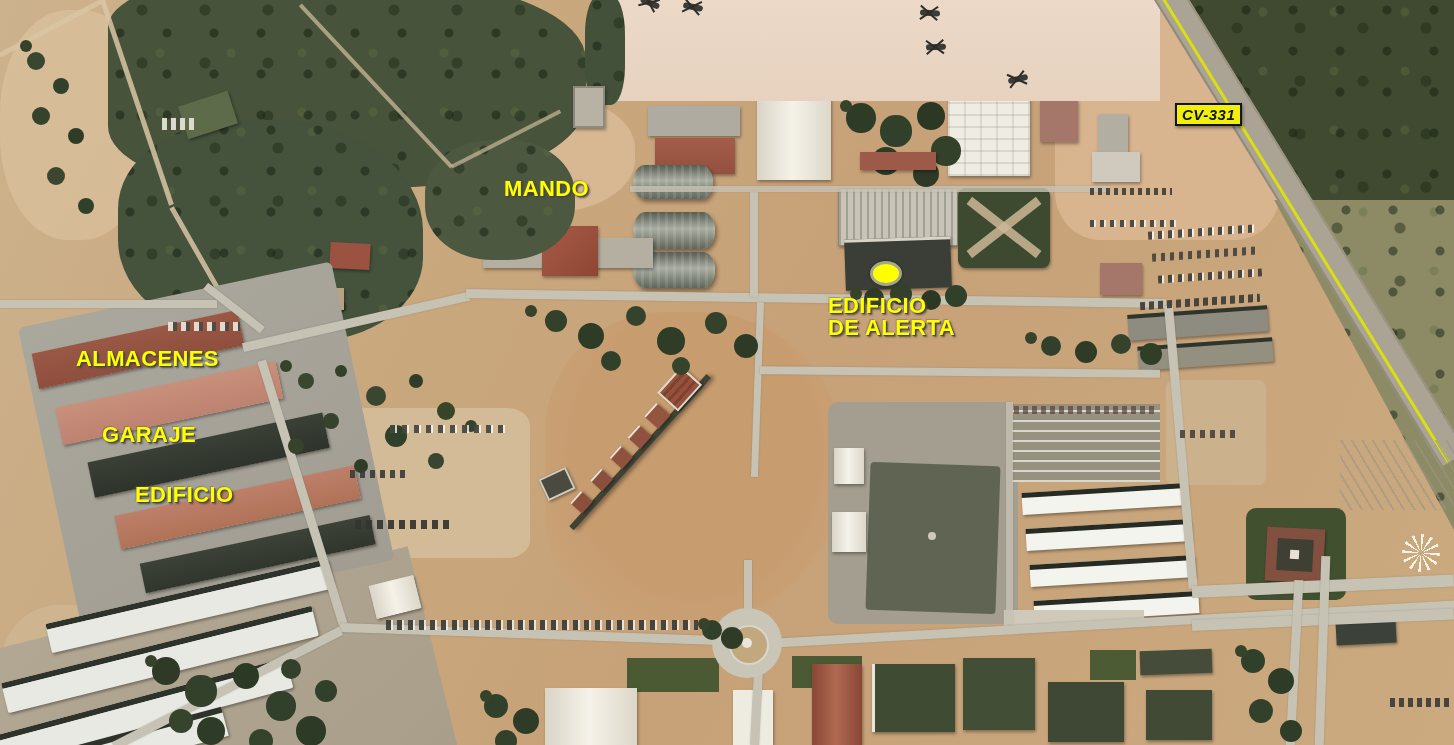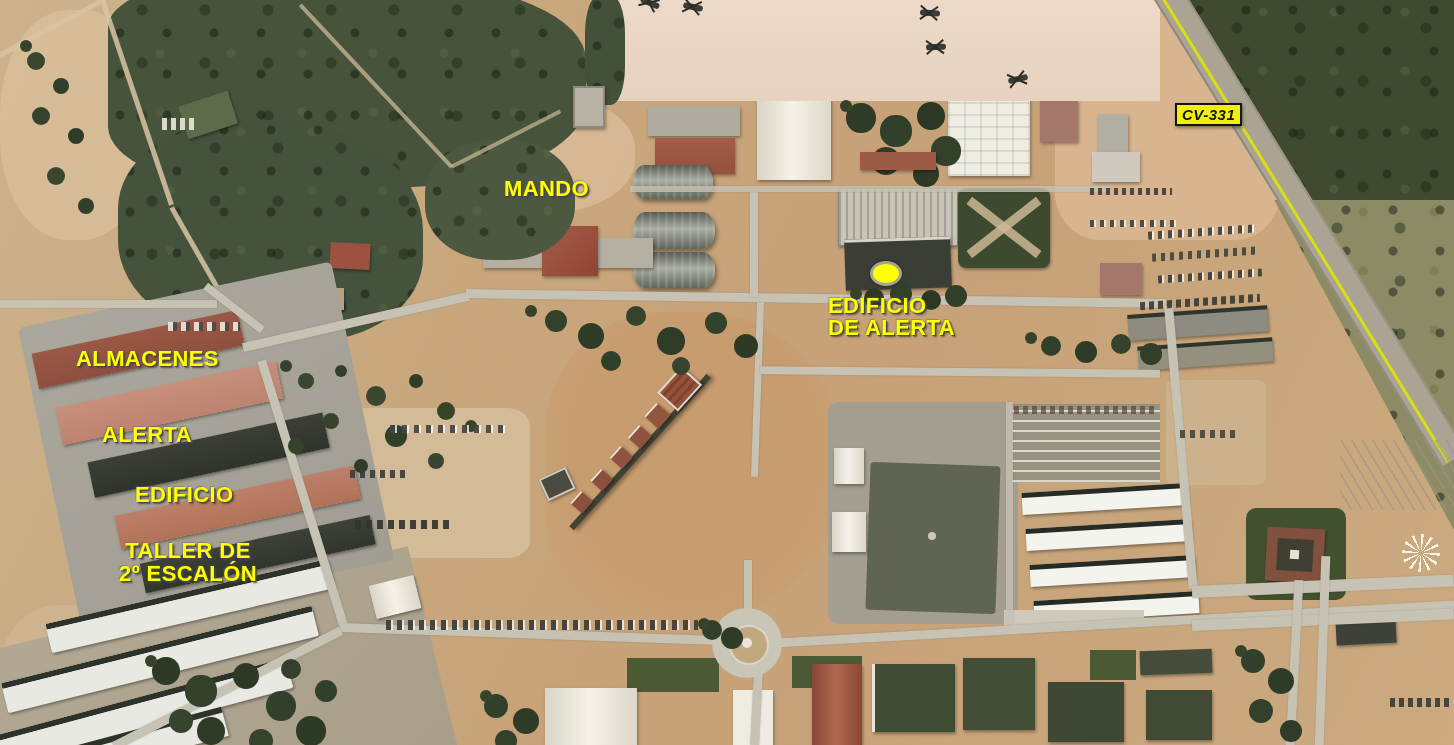--- a/index.html
+++ b/index.html
@@ -228,21 +228,17 @@
   <div class="cars" style="left:1090px;top:220px;width:86px;height:7px;background:repeating-linear-gradient(90deg,#43433d 0 4px,rgba(250,250,245,.8) 4px 6px,transparent 6px 10px);"></div>
 
   <div class="marker" style="left:870px;top:261px;width:26px;height:19px;"></div>
 
   <div class="maplabel" style="left: 504px; top: 178px; color: rgb(255, 255, 0);">MANDO</div>
   <div class="maplabel" style="left: 828px; top: 295px; width: 180px; white-space: normal; color: rgb(255, 255, 0);">
     <span>EDIFICIO</span><br>
     <span>DE ALERTA</span>
   </div>
   <div class="maplabel" style="left: 76px; top: 348px; color: rgb(255, 255, 0);">ALMACENES</div>
-  <div class="maplabel" style="left: 102px; top: 424px; color: rgb(255, 255, 0);">ALERTA</div>
+  <div class="maplabel" style="left: 102px; top: 424px; color: rgb(255, 255, 0);">GARAJE</div>
   <div class="maplabel" style="left: 135px; top: 484px; color: rgb(255, 255, 0);">EDIFICIO</div>
-  <div class="maplabel" style="left: 104px; top: 539px; width: 168px; text-align: center; white-space: normal; line-height: 23px; color: rgb(255, 255, 0);">
-    <span>TALLER DE</span><br>
-    <span>2º ESCALÓN</span>
-  </div>
   <div class="roadsign" style="left:1175px;top:103px;font-style:italic;">CV-331</div>
 
 </div>
 
 </body></html>

